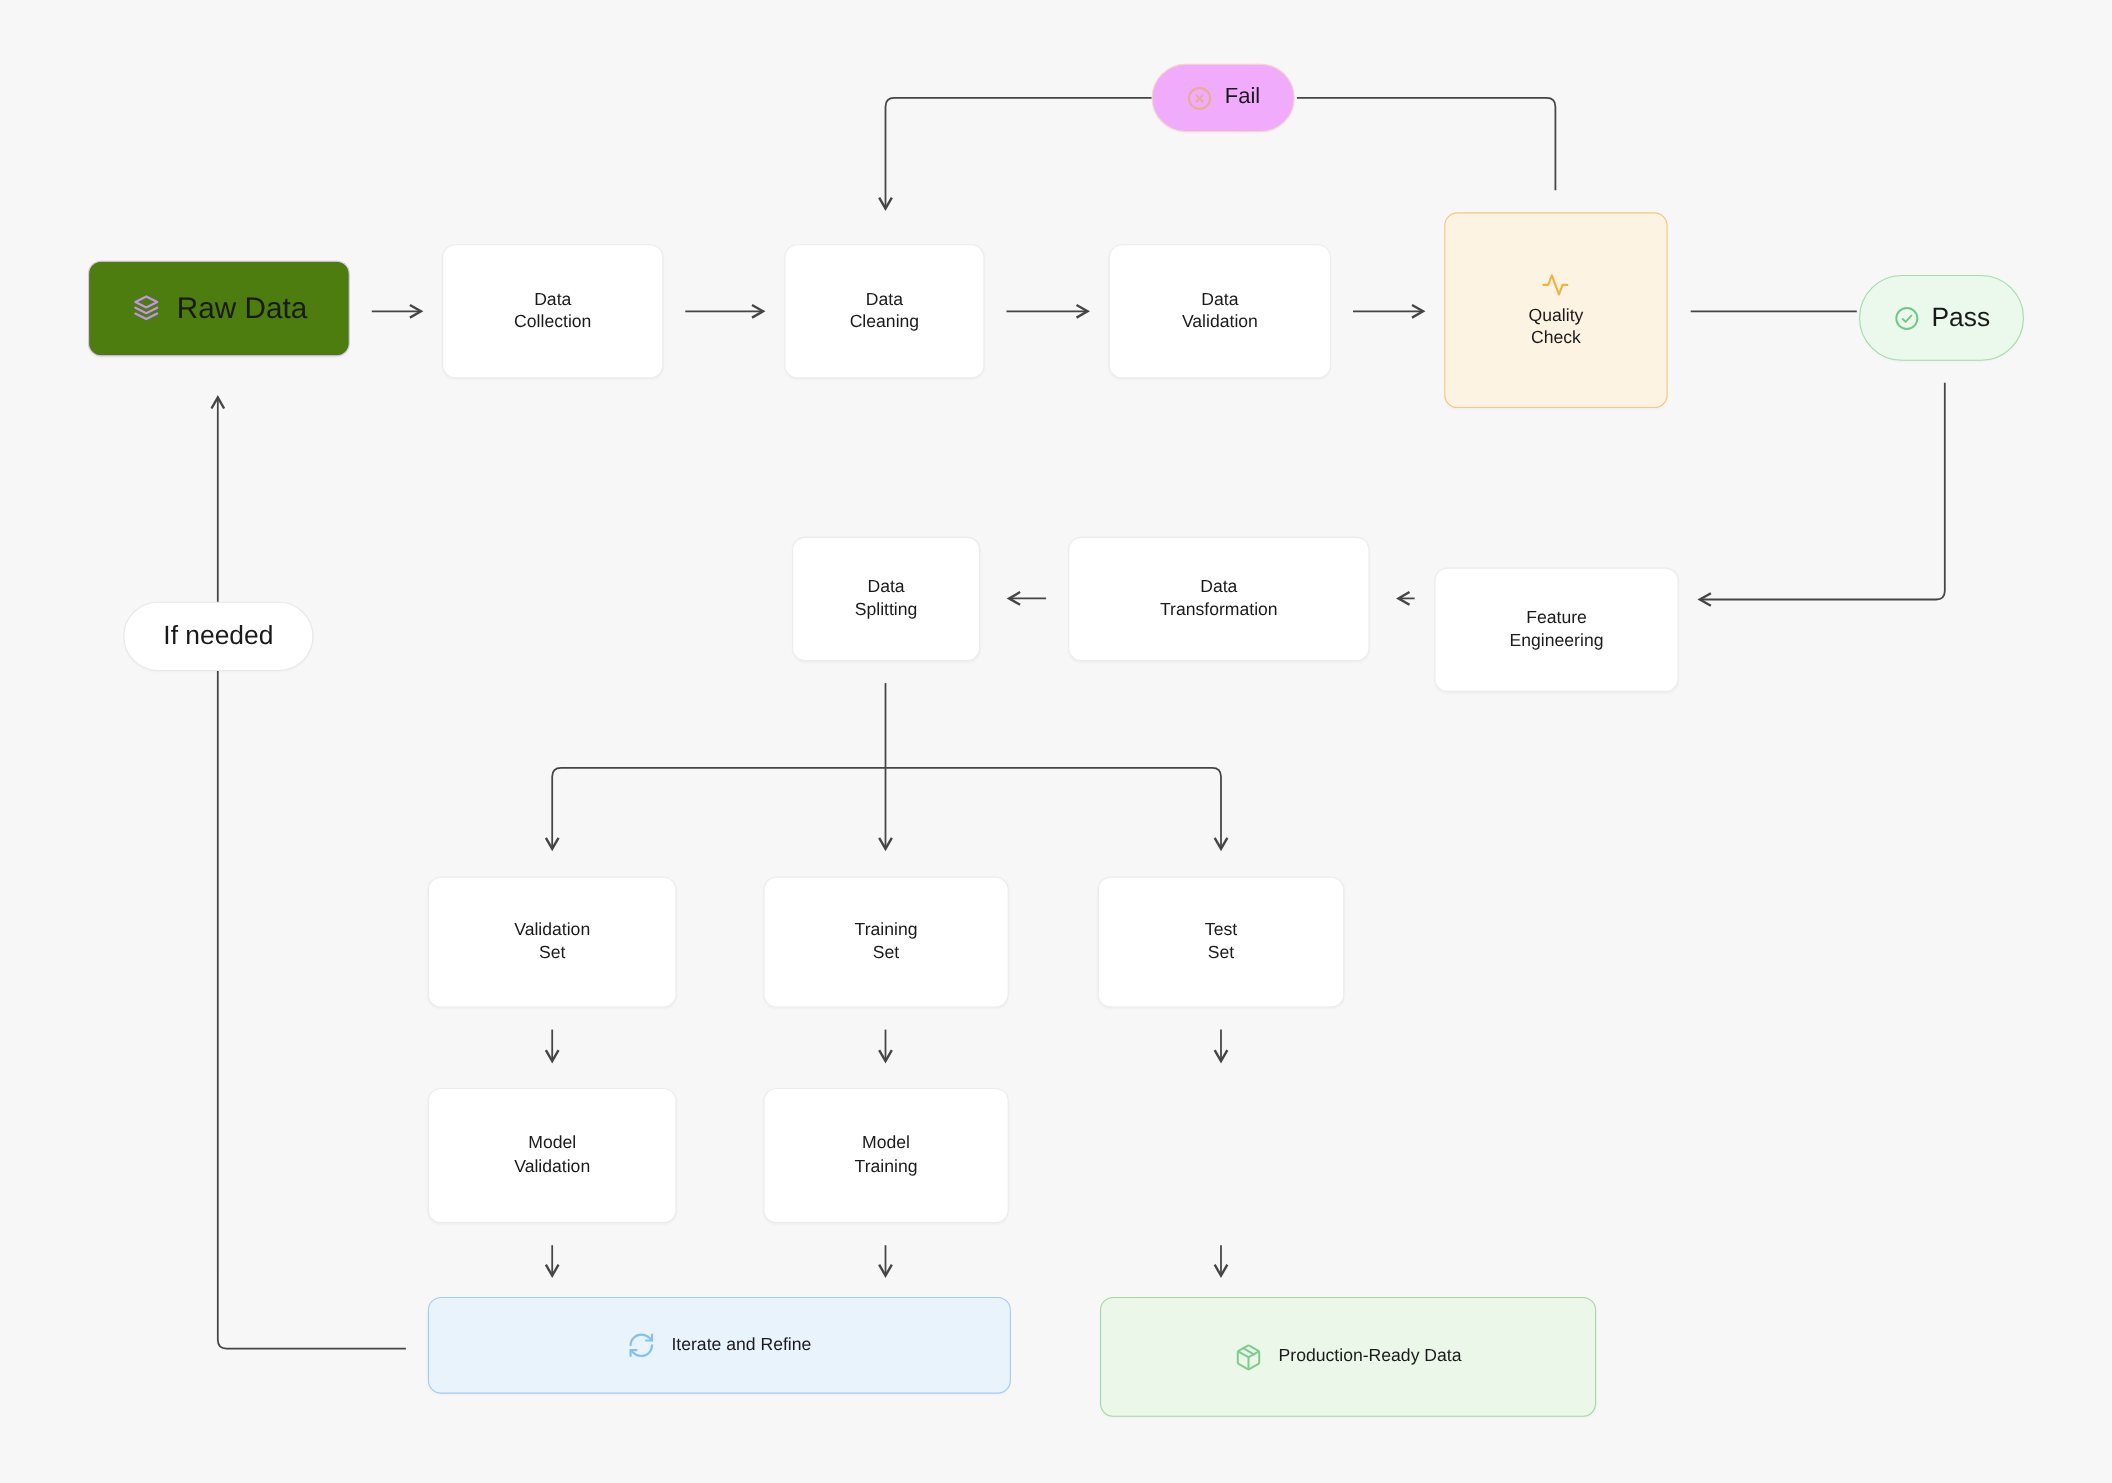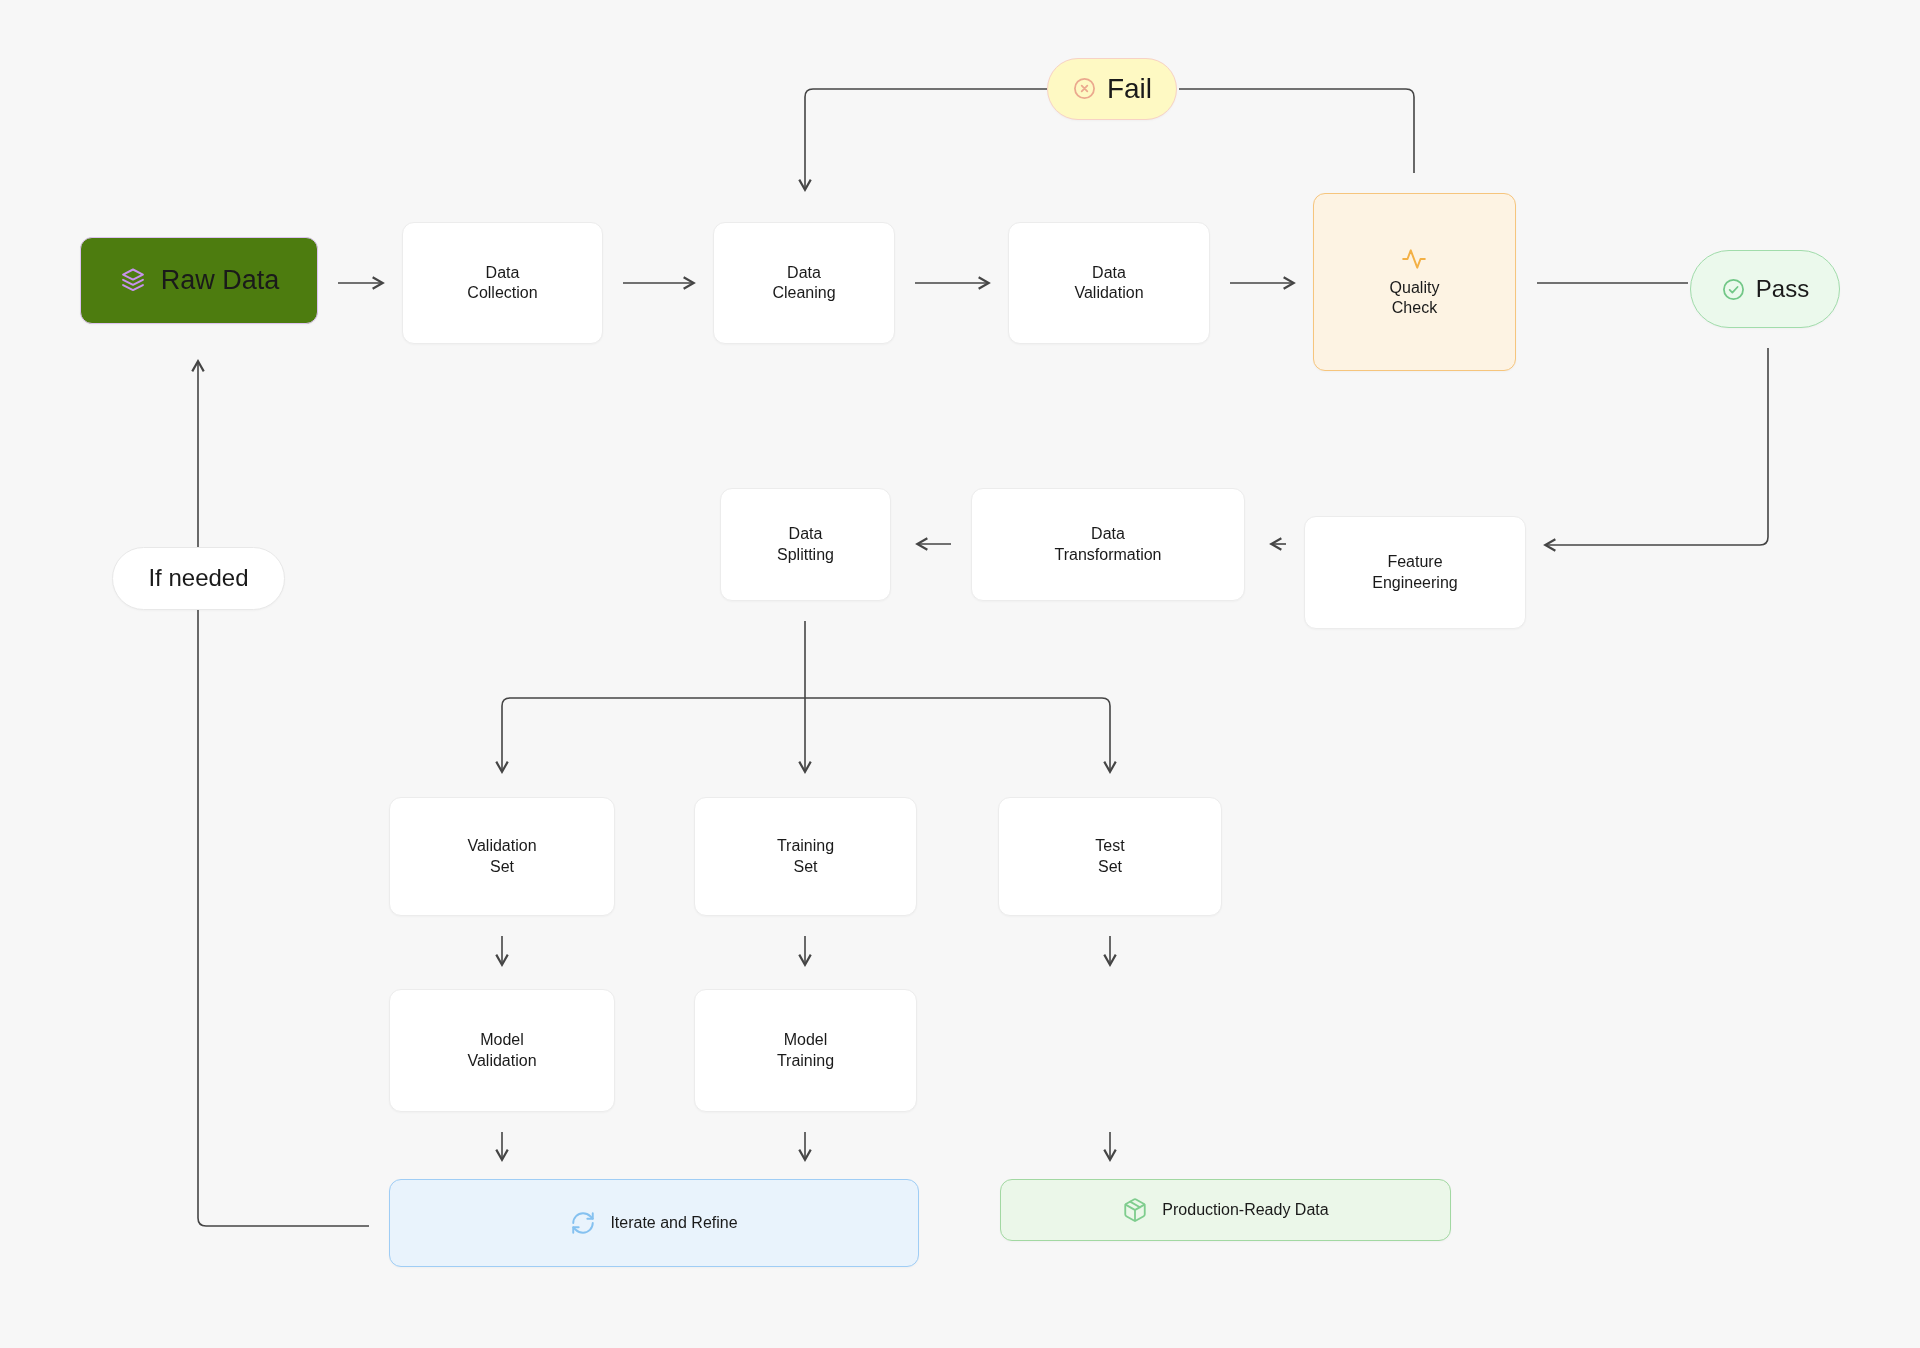--- a/index.html
+++ b/index.html
@@ -37,21 +37,21 @@
   .row{display:flex;flex-direction:row;align-items:center;gap:14px;white-space:nowrap;}
   .col{display:flex;flex-direction:column;align-items:center;gap:6px;}
   .icon{display:inline-flex;align-items:center;justify-content:center;}
   .icon svg{display:block;}
 
   
   #raw-data{background:#4d7c0f;border:1.5px solid #ddc2f1;font-size:27px;}
   #raw-data .icon{color:#c792ed;}
   #quality-check{background:#fdf3e3;border:1.5px solid #f6c57d;}
   #quality-check .icon{color:#f3b045;}
-  #fail-badge{background:#fef9c3;border:1.5px solid #f7d2c5;font-size:28px;}
+  #fail-badge{background:#f0abfc;border:1.5px solid #f7d2c5;font-size:20px;}
   #fail-badge .icon{color:#eba98e;}
   #pass-badge{background:#ebf9ec;border:1.5px solid #a1dcab;font-size:24px;}
   #pass-badge .icon{color:#72c787;}
   #iterate-refine{background:#e9f3fc;border:1.5px solid #9fcdf5;}
   #iterate-refine .icon{color:#85c1f0;}
   #production-ready{background:#ebf7e9;border:1.5px solid #a2d8a2;}
   #production-ready .icon{color:#7fcd8e;}
   #if-needed{background:#ffffff;border:1px solid #e8e8e8;font-size:24px;}
 
   
@@ -65,21 +65,21 @@
   #feature-engineering{left:1304px;top:516px;width:222px;height:113px;}
   #data-transformation{left:971px;top:488px;width:274px;height:113px;}
   #data-splitting{left:720px;top:488px;width:171px;height:113px;}
   #validation-set{left:389px;top:797px;width:226px;height:119px;}
   #training-set{left:694px;top:797px;width:223px;height:119px;}
   #test-set{left:998px;top:797px;width:224px;height:119px;}
   #model-validation{left:389px;top:989px;width:226px;height:123px;}
   #model-training{left:694px;top:989px;width:223px;height:123px;}
   #final-testing{left:998px;top:989px;width:224px;height:123px;}
   #iterate-refine{left:389px;top:1179px;width:530px;height:88px;}
-  #production-ready{left:1000px;top:1179px;width:451px;height:62px;}
+  #production-ready{left:1000px;top:1179px;width:451px;height:109px;}
   #if-needed{left:112px;top:547px;width:173px;height:63px;}
 </style>
 </head>
 <body>
 
 <div id="canvas">
 
   <svg id="connector-layer" xmlns="http://www.w3.org/2000/svg">
     <defs>
       <marker id="arr" viewBox="0 0 10 10" refX="7.5" refY="5" markerWidth="9" markerHeight="9" orient="auto">

